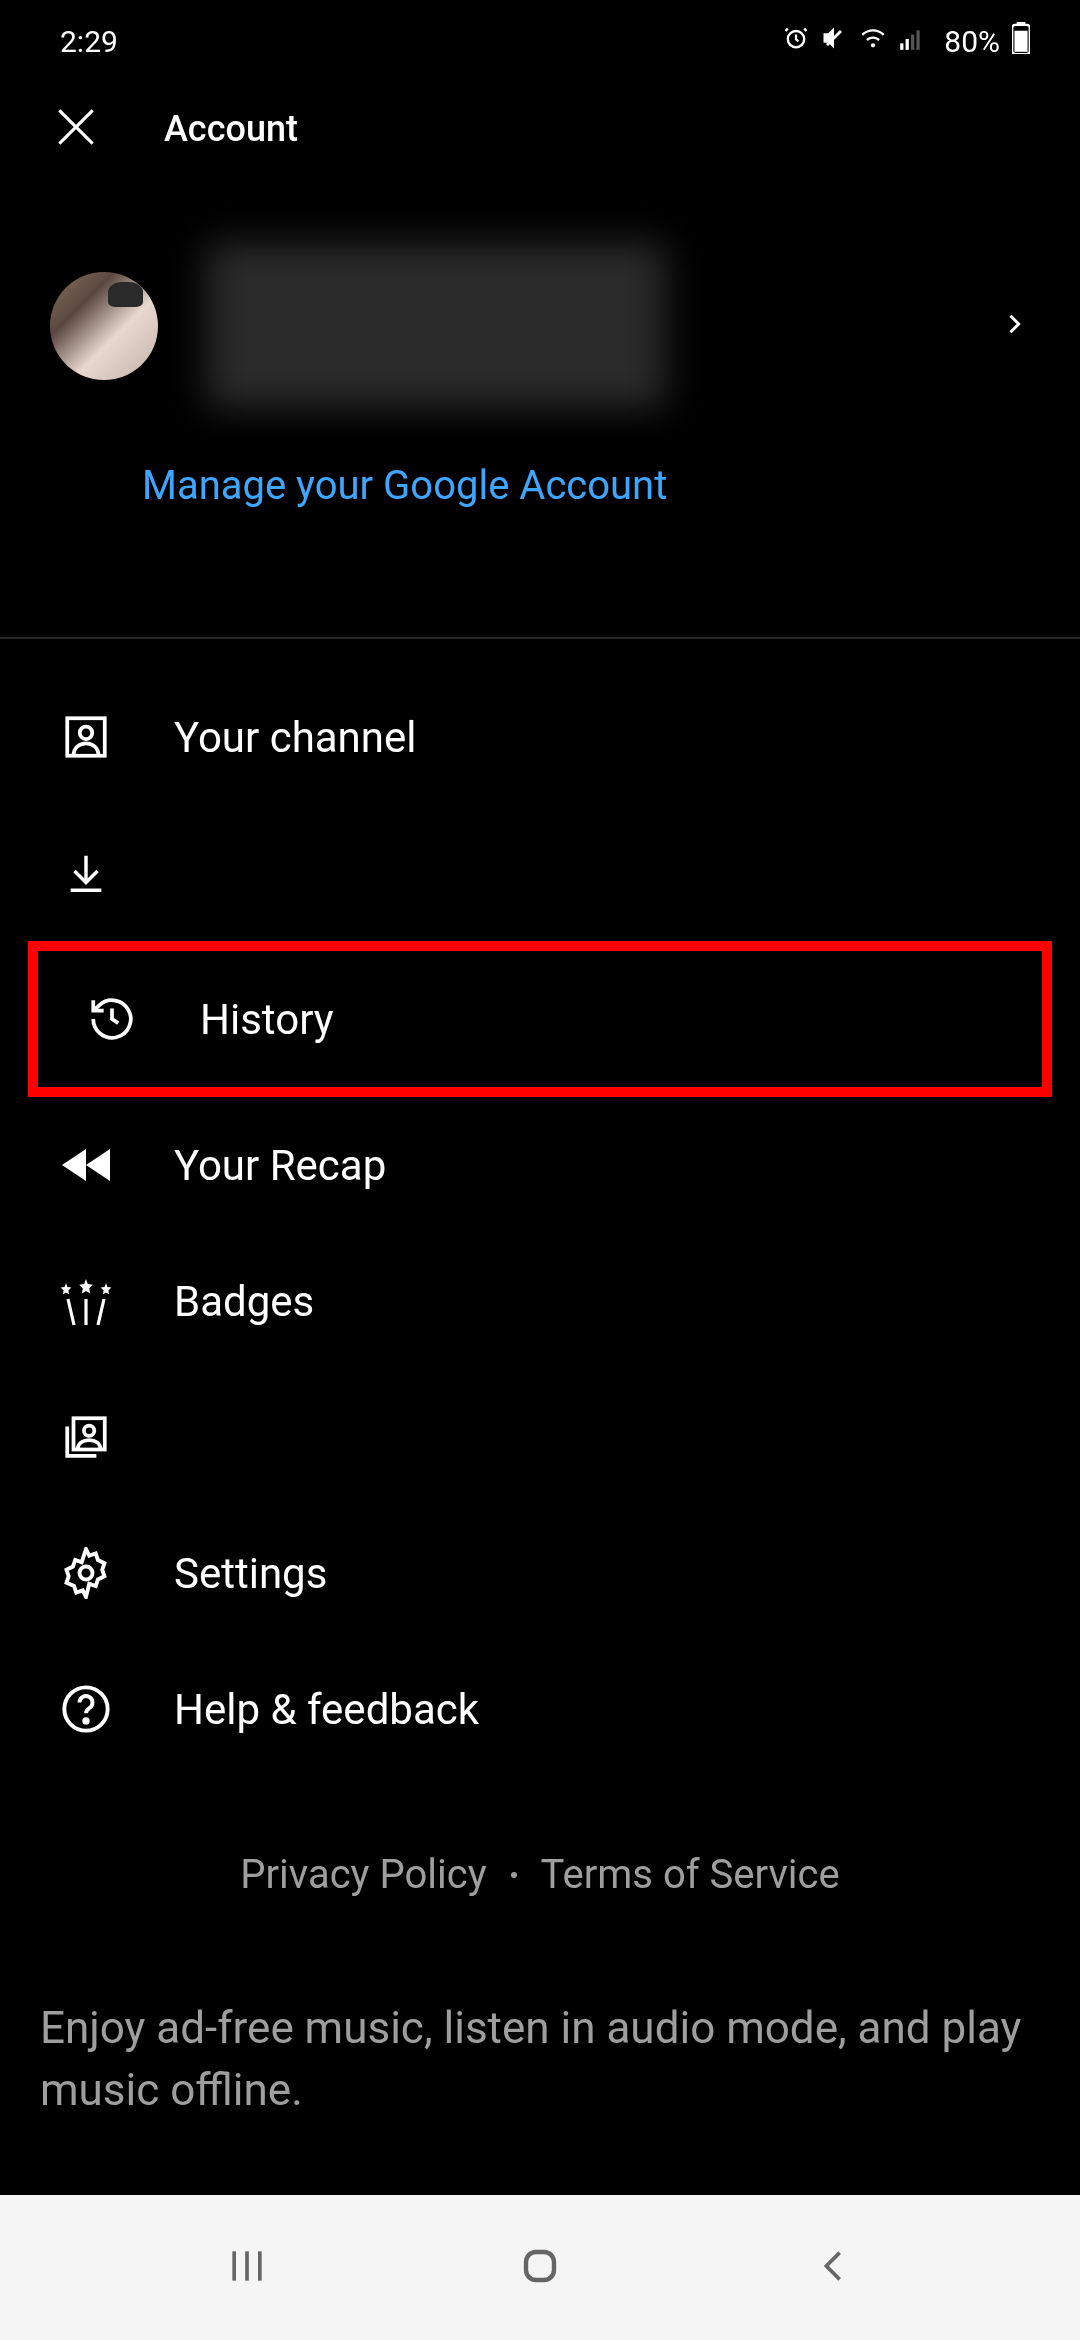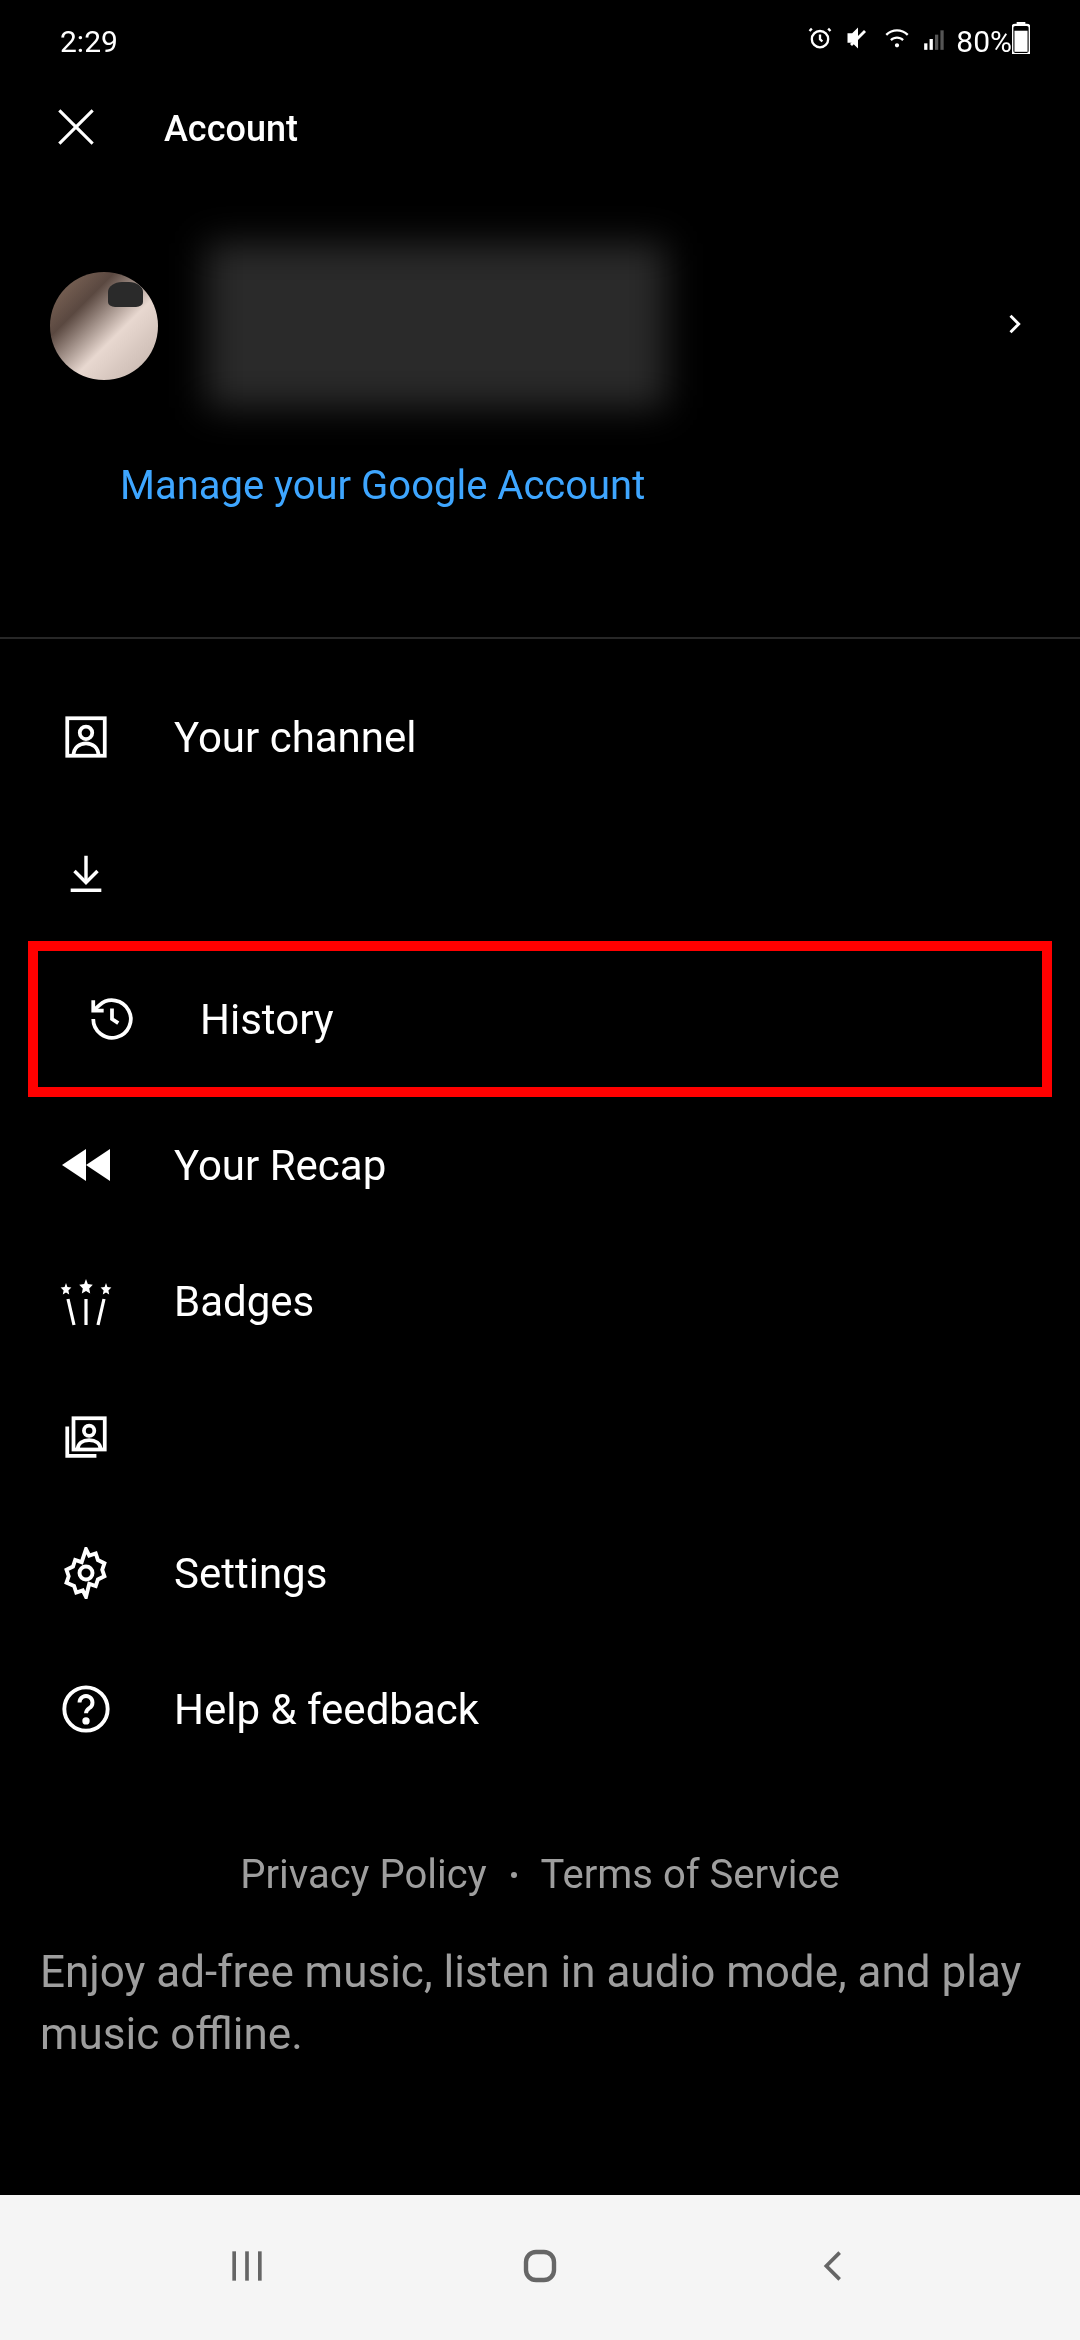--- a/index.html
+++ b/index.html
@@ -23,20 +23,21 @@
       justify-content: space-between;
       align-items: center;
       padding: 22px 50px 10px 60px;
       font-size: 30px;
       font-weight: 400;
     }
     
     .status-right {
       display: flex;
       align-items: center;
+      gap: 12px;
     }
     
     .status-icons {
       display: flex;
       align-items: center;
       gap: 10px;
       margin-right: 8px;
     }
     
     .header {
@@ -105,21 +106,21 @@
       position: absolute;
       right: 2px;
       top: 50%;
       transform: translateY(-50%);
     }
     
     .manage-link {
       color: #3ea6ff;
       font-size: 40px;
       margin-top: 54px;
-      margin-left: 70px;
+      margin-left: 92px;
       display: block;
     }
     
     .divider {
       height: 2px;
       background: #272727;
       margin-top: 88px;
     }
     
     .menu-list {
@@ -172,21 +173,21 @@
       height: 6px;
       background: #9e9e9e;
       border-radius: 50%;
     }
     
     .promo-text {
       color: #9e9e9e;
       font-size: 44px;
       line-height: 1.4;
       padding: 0 40px;
-      margin-top: 44px;
+      margin-top: 100px;
     }
     
     .nav-bar {
       position: absolute;
       bottom: 0;
       left: 0;
       right: 0;
       height: 145px;
       background: #f5f5f5;
       display: flex;

